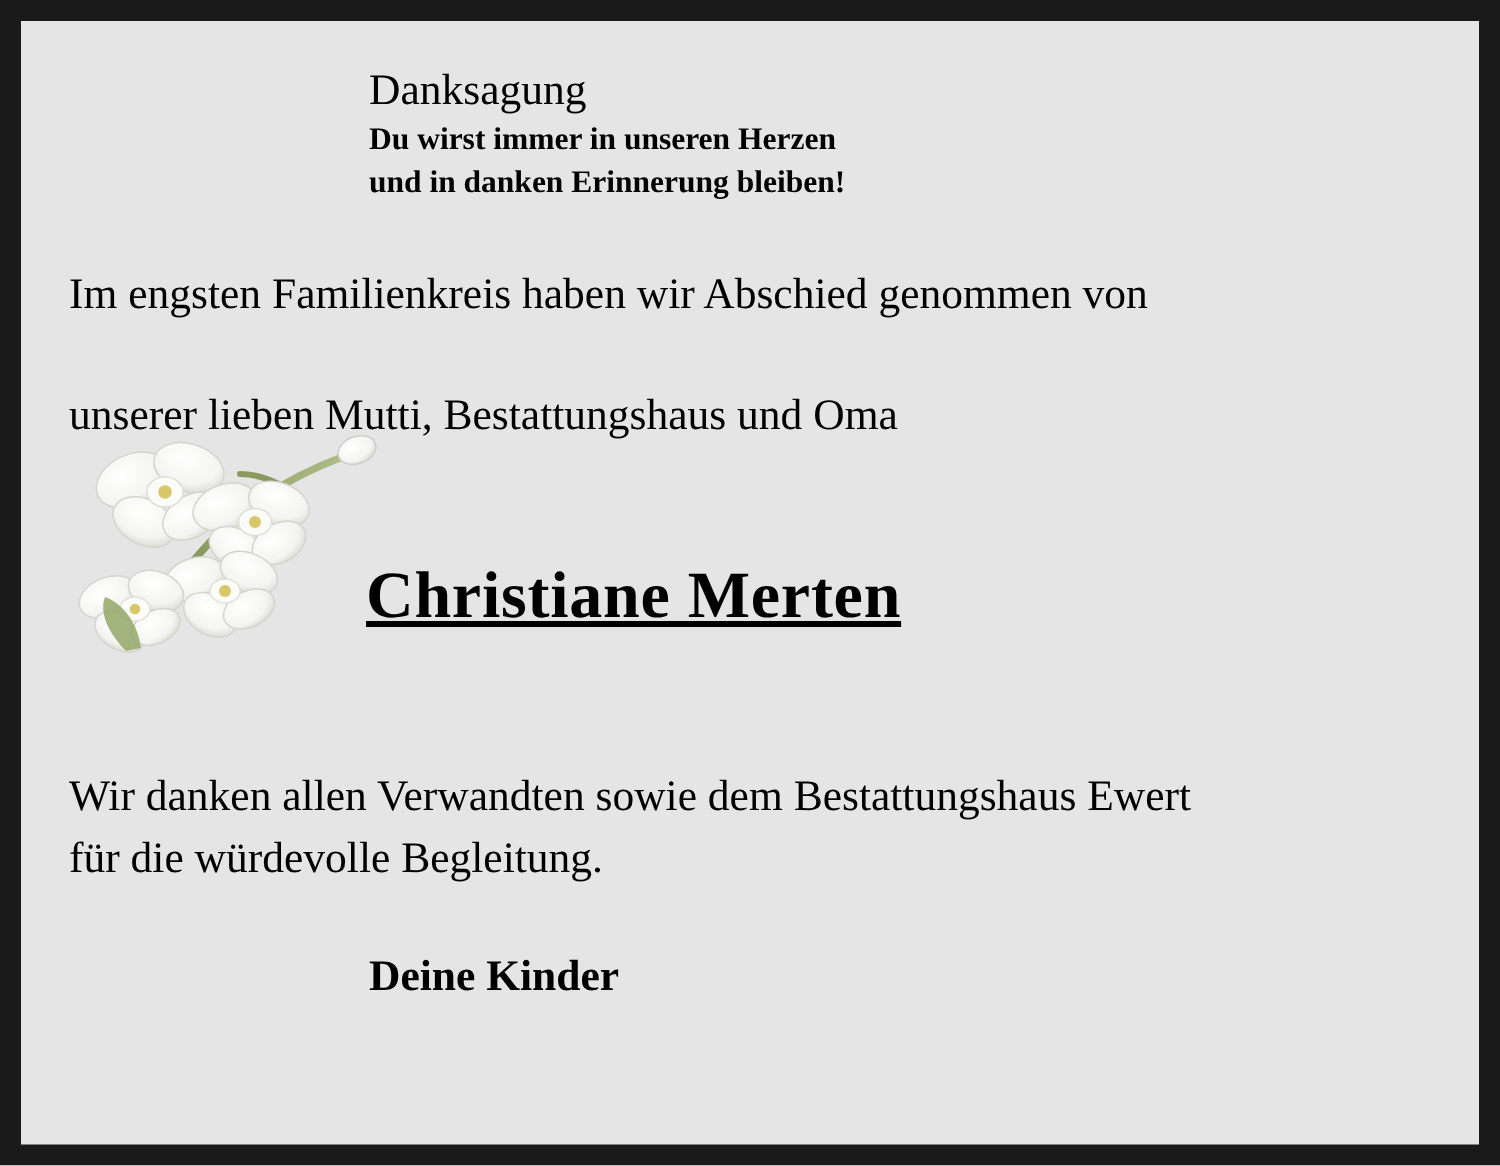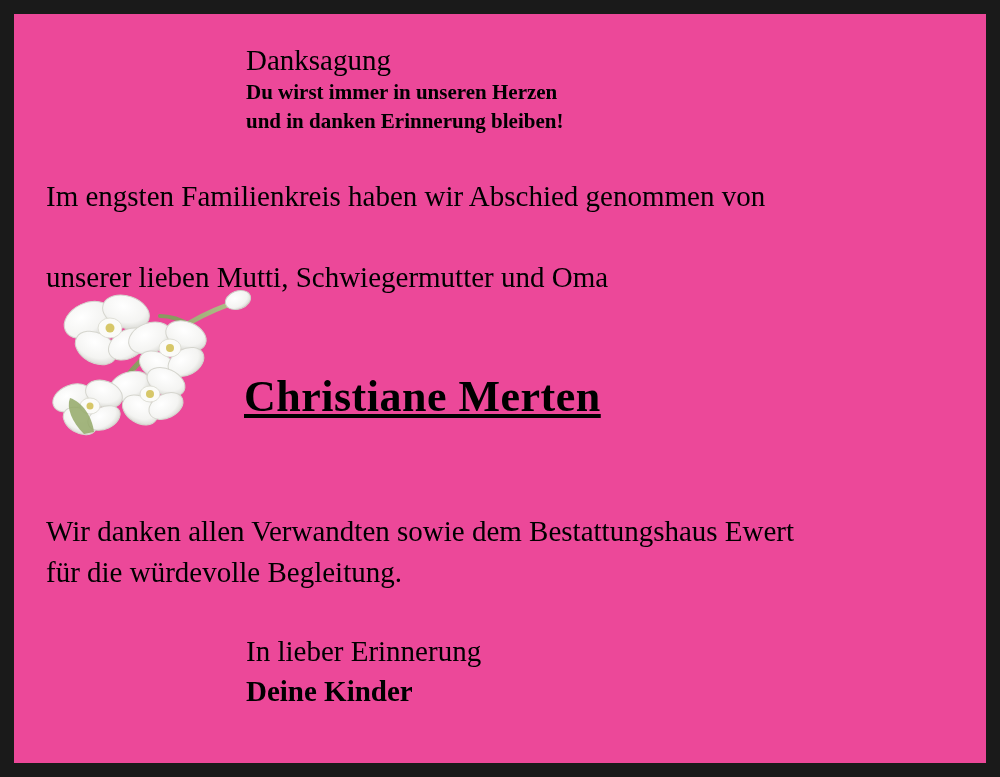--- a/index.html
+++ b/index.html
@@ -19,21 +19,21 @@
     width: 1000px;
     height: 777px;
     background: #1a1a1a;
     padding: 14px;
   }
   .notice-inner {
     position: relative;
     box-sizing: border-box;
     width: 100%;
     height: 100%;
-    background: #ec4899;
+    background: #e5e5e5;
     overflow: hidden;
   }
   .content {
     position: relative;
     box-sizing: border-box;
     padding: 28px 32px 0 32px;
     height: 100%;
   }
   .line {
     font-family: "Liberation Serif", serif;
@@ -116,34 +116,33 @@
 
       <div class="line heading">Danksagung</div>
 
       <div class="verse">
         <div class="line">Du wirst immer in unseren Herzen</div>
         <div class="line">und in danken Erinnerung bleiben!</div>
       </div>
 
       <div class="intro">
         <span class="line">Im engsten Familienkreis haben wir Abschied genommen von</span>
-        <span class="line">unserer lieben Mutti, Schwiegermutter und Oma</span>
+        <span class="line">unserer lieben Mutti, Bestattungshaus und Oma</span>
       </div>
 
       <div class="name-block">
         <div class="line name">Christiane Merten</div>
       </div>
 
       <div class="thanks">
         <span class="line">Wir danken allen Verwandten sowie dem Bestattungshaus Ewert</span>
         <span class="line">für die würdevolle Begleitung.</span>
       </div>
 
       <div class="closing">
-        <div class="line c1">In lieber Erinnerung</div>
         <div class="line c2">Deine Kinder</div>
       </div>
 
     </div>
 
     <svg class="orchid" viewBox="0 0 215 165" xmlns="http://www.w3.org/2000/svg">
       <defs>
         <radialGradient id="petal" cx="40%" cy="35%" r="70%">
           <stop offset="0%" stop-color="#ffffff"></stop>
           <stop offset="70%" stop-color="#f4f4f2"></stop>

